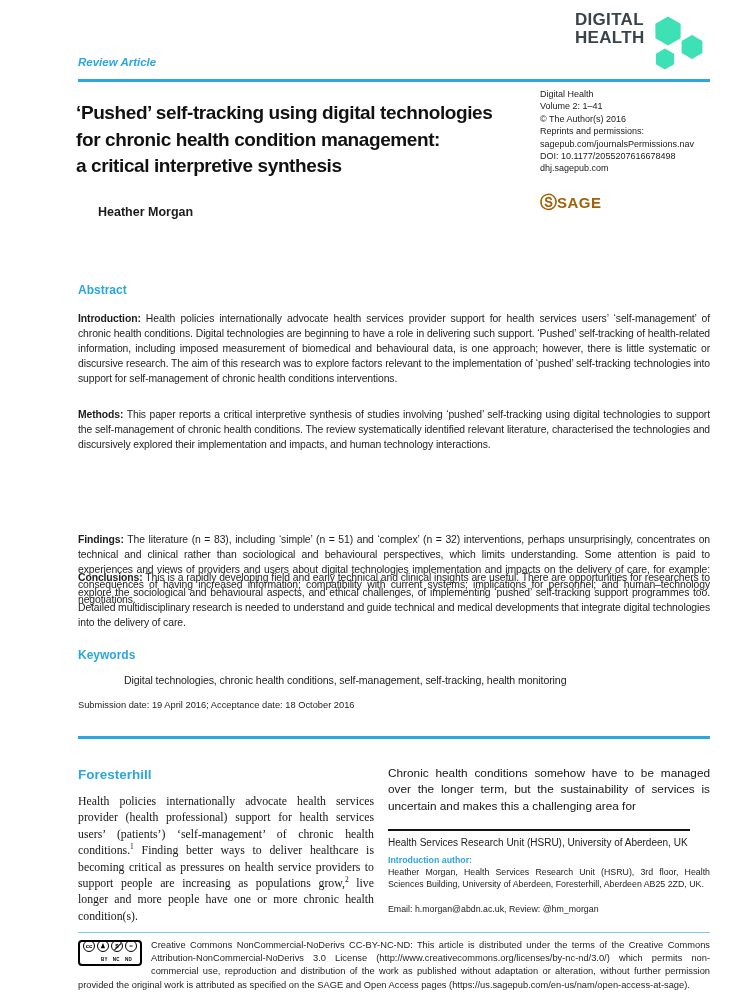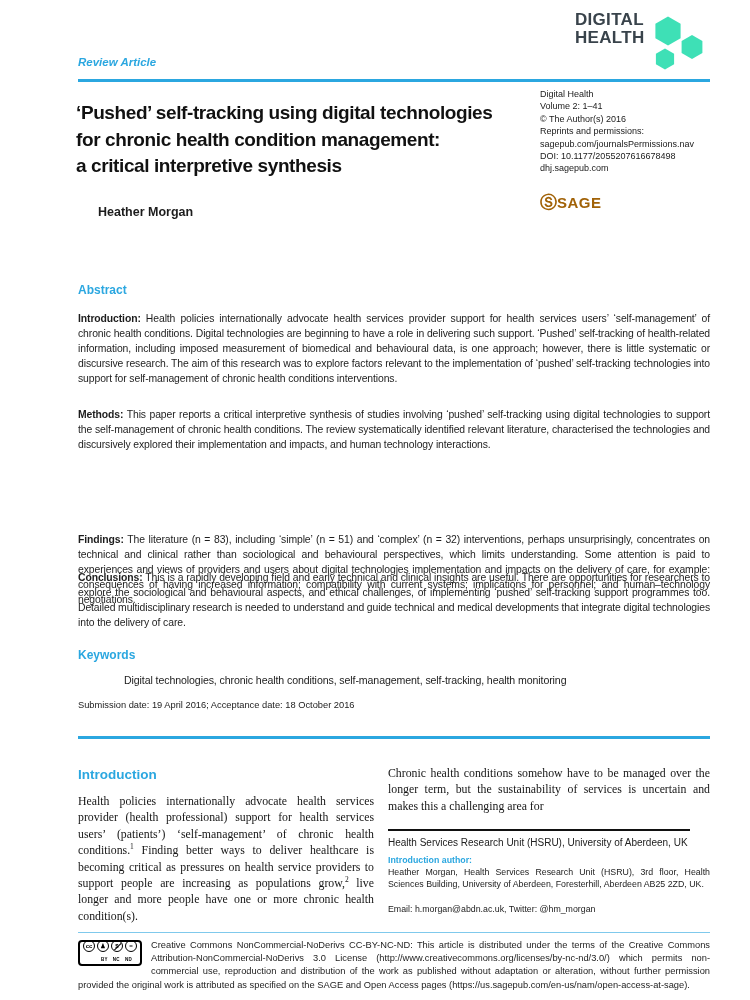--- a/index.html
+++ b/index.html
@@ -42,21 +42,21 @@
   .dates { position:absolute; left:78px; top:700px; font-size:9.3px; color:#222; }
   .rule2 { position:absolute; left:78px; top:736px; width:632px; height:2.5px; background:#2ba7e0; }
   .intro-heading { position:absolute; left:78px; top:767px; font-size:13.5px; }
   .intro-para {
     position:absolute; left:78px; top:793px; width:296px;
     font-family:"Liberation Serif", serif; font-size:11.8px; line-height:16.4px; text-align:justify; color:#151515;
   }
   .ref-sup { font-size:7.5px; vertical-align:super; line-height:0; }
   .right-para {
     position:absolute; left:388px; top:765px; width:322px;
-    font-family:Liberation Serif, serif; font-size:11.8px; line-height:16.4px; text-align:justify; color:#151515;
+    font-family:Liberation Sans, sans-serif; font-size:11.8px; line-height:16.4px; text-align:justify; color:#151515;
   }
   .right-divider { position:absolute; left:388px; top:829px; width:302px; height:1.5px; background:#111; }
   .affil-note { position:absolute; left:388px; top:837px; width:322px; font-size:10px; line-height:12.3px; color:#222; }
   .corr-heading { position:absolute; left:388px; top:855px; font-size:8.8px; font-weight:700; color:#2ba7e0; }
   .corr-address { position:absolute; left:388px; top:866px; width:322px; font-size:8.8px; line-height:12.3px; text-align:justify; color:#222; }
   .email-line { position:absolute; left:388px; top:904px; width:322px; font-size:8.8px; color:#222; }
   .rule3 { position:absolute; left:78px; top:932px; width:632px; height:1px; background:#7fc9ec; }
   .footer-license {
     position:absolute; left:78px; top:939px; width:632px;
     font-size:9.3px; line-height:13.2px; text-align:justify; color:#1d1d1d;
@@ -121,30 +121,30 @@
   <p class="abs-p abs-p3"><b>Findings:</b><span> The literature (n = 83), including ‘simple’ (n = 51) and ‘complex’ (n = 32) interventions, perhaps unsurprisingly, concentrates on technical and clinical rather than sociological and behavioural perspectives, which limits understanding. Some attention is paid to experiences and views of providers and users about digital technologies implementation and impacts on the delivery of care, for example: consequences of having increased information; compatibility with current systems; implications for personnel; and human–technology negotiations.</span></p>
   <p class="abs-p abs-p4"><b>Conclusions:</b><span> This is a rapidly developing field and early technical and clinical insights are useful. There are opportunities for researchers to explore the sociological and behavioural aspects, and ethical challenges, of implementing ‘pushed’ self-tracking support programmes too. Detailed multidisciplinary research is needed to understand and guide technical and medical developments that integrate digital technologies into the delivery of care.</span></p>
 
   <h2 class="section-heading kw-heading">Keywords</h2>
   <p class="kw-text">Digital technologies, chronic health conditions, self-management, self-tracking, health monitoring</p>
 
   <p class="dates">Submission date: 19 April 2016; Acceptance date: 18 October 2016</p>
 
   <div class="rule2"></div>
 
-  <h2 class="section-heading intro-heading">Introduction</h2>
+  <h2 class="section-heading intro-heading">Foresterhill</h2>
   <p class="intro-para"><span>Health policies internationally advocate health services provider (health professional) support for health services users’ (patients’) ‘self-management’ of chronic health conditions.</span><span class="ref-sup">1</span><span> Finding better ways to deliver healthcare is becoming critical as pressures on health service providers to support people are increasing as populations grow,</span><span class="ref-sup">2</span><span> live longer and more people have one or more chronic health condition(s).</span></p>
 
   <p class="right-para">Chronic health conditions somehow have to be managed over the longer term, but the sustainability of services is uncertain and makes this a challenging area for</p>
 
   <div class="right-divider"></div>
   <p class="affil-note">Health Services Research Unit (HSRU), University of Aberdeen, UK</p>
   <p class="corr-heading">Introduction author:</p>
   <p class="corr-address">Heather Morgan, Health Services Research Unit (HSRU), 3rd floor, Health Sciences Building, University of Aberdeen, Foresterhill, Aberdeen AB25 2ZD, UK.</p>
-  <p class="email-line"><span>Email: </span><span class="link-like">h.morgan@abdn.ac.uk</span><span>, Twitter: </span><span class="link-like">@hm_morgan</span></p>
+  <p class="email-line"><span>Email: </span><span class="link-like">h.morgan@abdn.ac.uk</span><span>, Review: </span><span class="link-like">@hm_morgan</span></p>
 
   <div class="rule3"></div>
 
   <div class="footer-license">
     <span class="cc-badge">
       <span class="cc-row">
         <span class="cc-circle">cc</span>
         <span class="cc-circle">♟</span>
         <span class="cc-circle cc-nc">
             <span>$</span>

